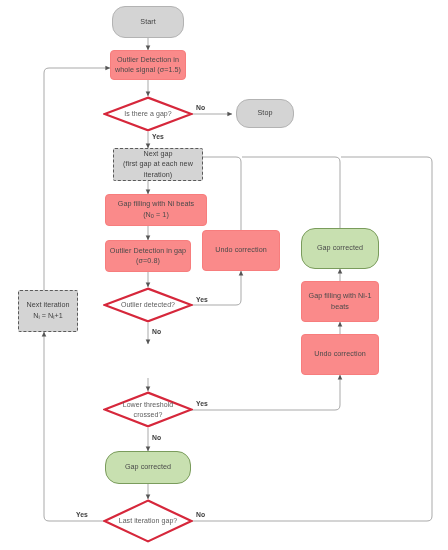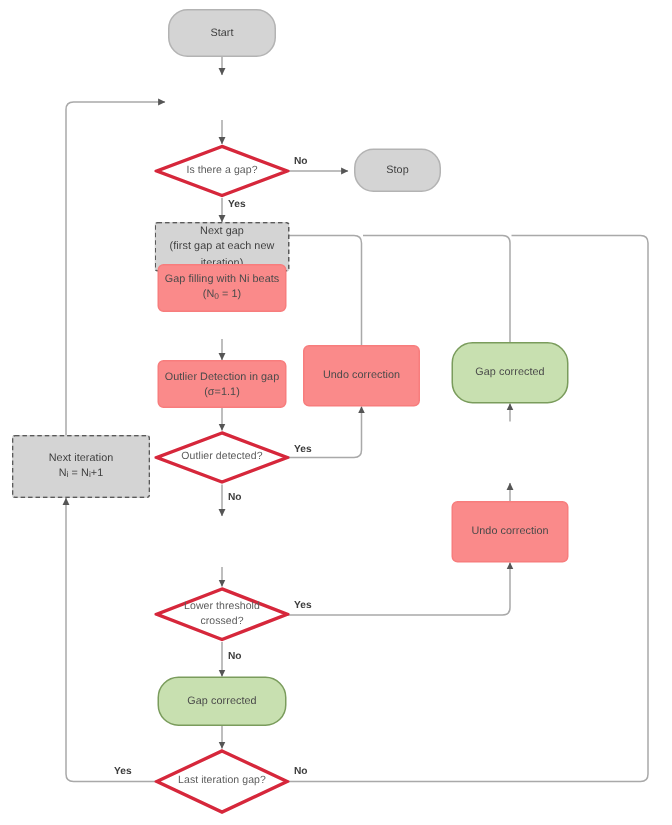--- a/index.html
+++ b/index.html
@@ -65,20 +65,21 @@
     border: 1px solid #7a9c5c;
     border-radius: 14px;
     color: #4a4a4a;
   }
   
   .n-dash {
     background: #d4d4d4;
     border: 1.5px dashed #5a5a5a;
     border-radius: 2px;
     color: #3f3f3f;
+    margin-left: 10px;
   }
   
   .n-dec {
     background: transparent;
     border: none;
   }
   .n-dec .diamond-svg {
     position: absolute;
     left: 0;
     top: 0;
@@ -152,45 +153,49 @@
 
       <path d="M114,521 L49,521 Q44,521 44,516 L44,332" marker-end="url(#arrow)"></path>
       <path d="M44,290 L44,73 Q44,68 49,68 L110,68" marker-end="url(#arrow)"></path>
     </g>
   </svg>
 
   <div class="node n-term" style="left:112px; top:6px; width:72px; height:32px;justify-content:flex-end;">
     <span class="txt">Start</span>
   </div>
 
+  <div class="node n-proc" style="left:110px; top:50px; width:76px; height:30px;">
+    <span class="txt">Outlier Detection in
+whole signal (σ=1.5)</span>
+  </div>
 
   <div class="node n-dec" style="left:103px; top:96px; width:90px; height:36px;">
     <svg class="diamond-svg" viewBox="0 0 90 36" preserveAspectRatio="none">
       <polygon points="45,1.6 88.4,18 45,34.4 1.6,18" fill="#ffffff" stroke="#d6273b" stroke-width="2.2"></polygon>
     </svg>
     <span class="txt">Is there a gap?</span>
   </div>
 
   <div class="node n-term" style="left:236px; top:99px; width:58px; height:29px;align-items:center;">
     <span class="txt">Stop</span>
   </div>
 
   <div class="node n-dash" style="left:103px; top:148px; width:90px; height:33px;">
     <span class="txt">Next gap
 (first gap at each new
 iteration)</span>
   </div>
 
-  <div class="node n-proc" style="left:105px; top:176px; width:86px; height:32px;justify-content:center;">
+  <div class="node n-proc" style="left:105px; top:194px; width:102px; height:32px;justify-content:center;">
     <span class="txt"><span>Gap filling with Ni beats</span><br><span>(N</span><span class="sub">0</span><span> = 1)</span></span>
   </div>
 
   <div class="node n-proc" style="left:105px; top:240px; width:86px; height:32px;">
     <span class="txt">Outlier Detection in gap
-(σ=1.1)</span>
+(σ=0.8)</span>
   </div>
 
   <div class="node n-dec" style="left:103px; top:287px; width:90px; height:36px;">
     <svg class="diamond-svg" viewBox="0 0 90 36" preserveAspectRatio="none">
       <polygon points="45,1.6 88.4,18 45,34.4 1.6,18" fill="#ffffff" stroke="#d6273b" stroke-width="2.2"></polygon>
     </svg>
     <span class="txt">Outlier detected?</span>
   </div>
 
 
@@ -214,26 +219,30 @@
   </div>
 
   <div class="node n-proc" style="left:202px; top:230px; width:78px; height:41px;">
     <span class="txt">Undo correction</span>
   </div>
 
   <div class="node n-green" style="left:301px; top:228px; width:78px; height:41px;">
     <span class="txt">Gap corrected</span>
   </div>
 
+  <div class="node n-proc" style="left:301px; top:281px; width:78px; height:41px;">
+    <span class="txt">Gap filling with Ni-1
+beats</span>
+  </div>
 
   <div class="node n-proc" style="left:301px; top:334px; width:78px; height:41px;">
     <span class="txt">Undo correction</span>
   </div>
 
-  <div class="node n-dash" style="left:8px; top:290px; width:92px; height:42px;">
+  <div class="node n-dash" style="left:8px; top:290px; width:60px; height:42px;">
     <span class="txt"><span>Next iteration</span><br><span>N</span><span class="sub">i</span><span> = N</span><span class="sub">i</span><span>+1</span></span>
   </div>
 
   <span class="edge-label" style="left:196px; top:104px;">No</span>
   <span class="edge-label" style="left:152px; top:133px;">Yes</span>
   <span class="edge-label" style="left:196px; top:296px;">Yes</span>
   <span class="edge-label" style="left:152px; top:328px;">No</span>
   <span class="edge-label" style="left:196px; top:400px;">Yes</span>
   <span class="edge-label" style="left:152px; top:434px;">No</span>
   <span class="edge-label" style="left:76px; top:511px;">Yes</span>

